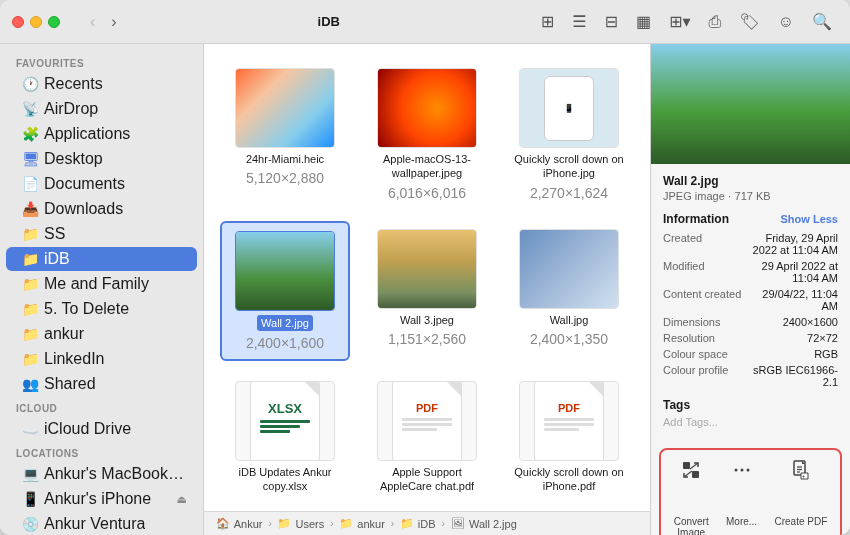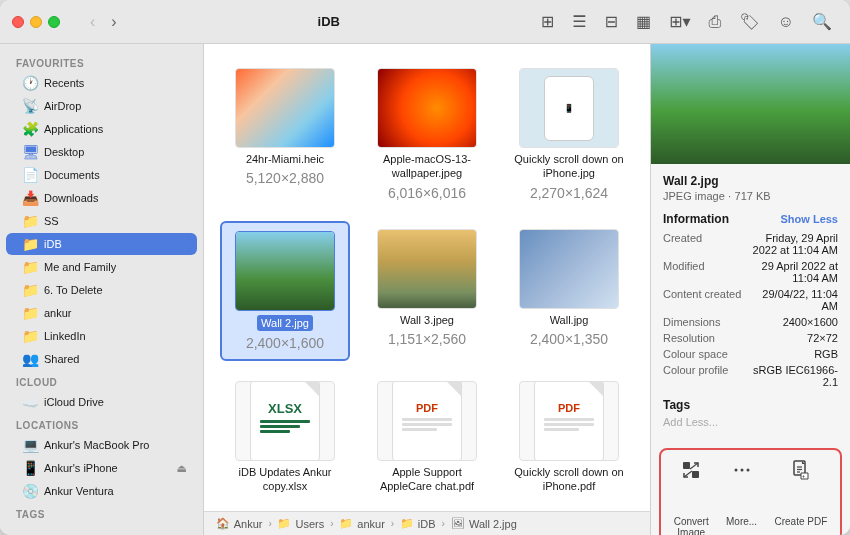--- a/index.html
+++ b/index.html
@@ -138,21 +138,21 @@
 
     .sidebar-icon {
       font-size: 14px;
       width: 16px;
       text-align: center;
       flex-shrink: 0;
       color: #4d7bde;
     }
 
     .sidebar-label {
-      font-size: 11px;
+      font-size: 16px;
       white-space: nowrap;
       overflow: hidden;
       text-overflow: ellipsis;
     }
 
     .sidebar-eject {
       margin-left: auto;
       font-size: 11px;
       color: #888;
     }
@@ -487,21 +487,21 @@
       <div class="sidebar-item active">
         <span class="sidebar-icon">📁</span>
         <span class="sidebar-label">iDB</span>
       </div>
       <div class="sidebar-item">
         <span class="sidebar-icon">📁</span>
         <span class="sidebar-label">Me and Family</span>
       </div>
       <div class="sidebar-item">
         <span class="sidebar-icon">📁</span>
-        <span class="sidebar-label">6. To Delete</span>
+        <span class="sidebar-label">5. To Delete</span>
       </div>
       <div class="sidebar-item">
         <span class="sidebar-icon">📁</span>
         <span class="sidebar-label">ankur</span>
       </div>
       <div class="sidebar-item">
         <span class="sidebar-icon">📁</span>
         <span class="sidebar-label">LinkedIn</span>
       </div>
       <div class="sidebar-item">
@@ -699,21 +699,21 @@
           <span class="inspector-key">Colour space</span>
           <span class="inspector-val">RGB</span>
         </div>
         <div class="inspector-row">
           <span class="inspector-key">Colour profile</span>
           <span class="inspector-val">sRGB IEC61966-2.1</span>
         </div>
 
         <div class="inspector-tags-section">
           <div class="inspector-tags-title">Tags</div>
-          <div class="inspector-add-tags">Add Less...</div>
+          <div class="inspector-add-tags">Add Tags...</div>
         </div>
       </div>
 
       <div class="inspector-actions">
         <button class="action-btn">
           <span class="action-icon">
             <svg width="20" height="20" viewBox="0 0 20 20" fill="none">
               <rect x="2" y="2" width="7" height="7" rx="1" fill="#444"></rect>
               <rect x="11" y="11" width="7" height="7" rx="1" fill="#444"></rect>
               <path d="M13 3 L17 3 L17 7" stroke="#444" stroke-width="1.5" fill="none"></path>

